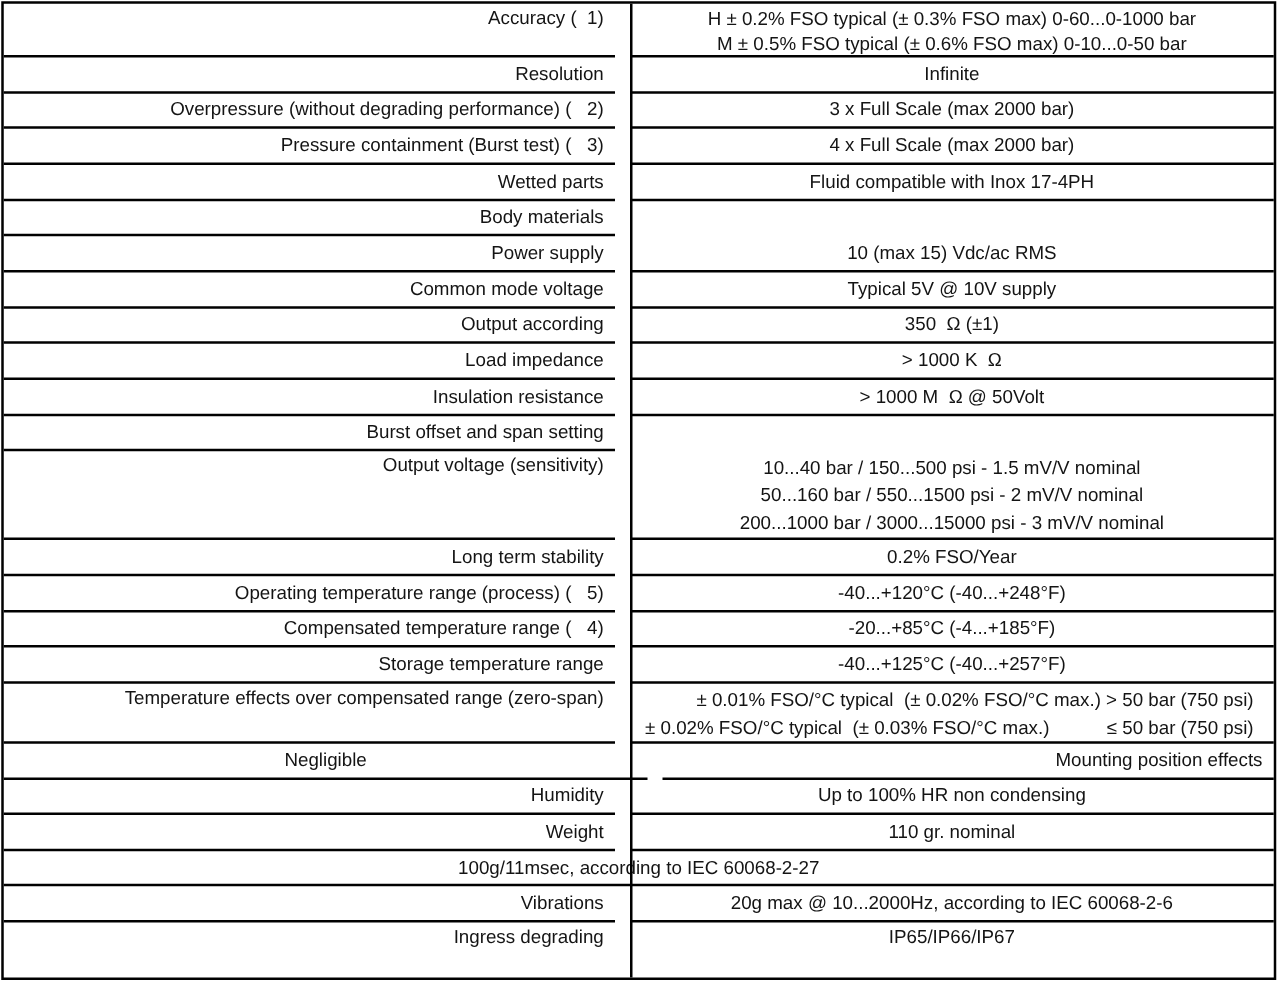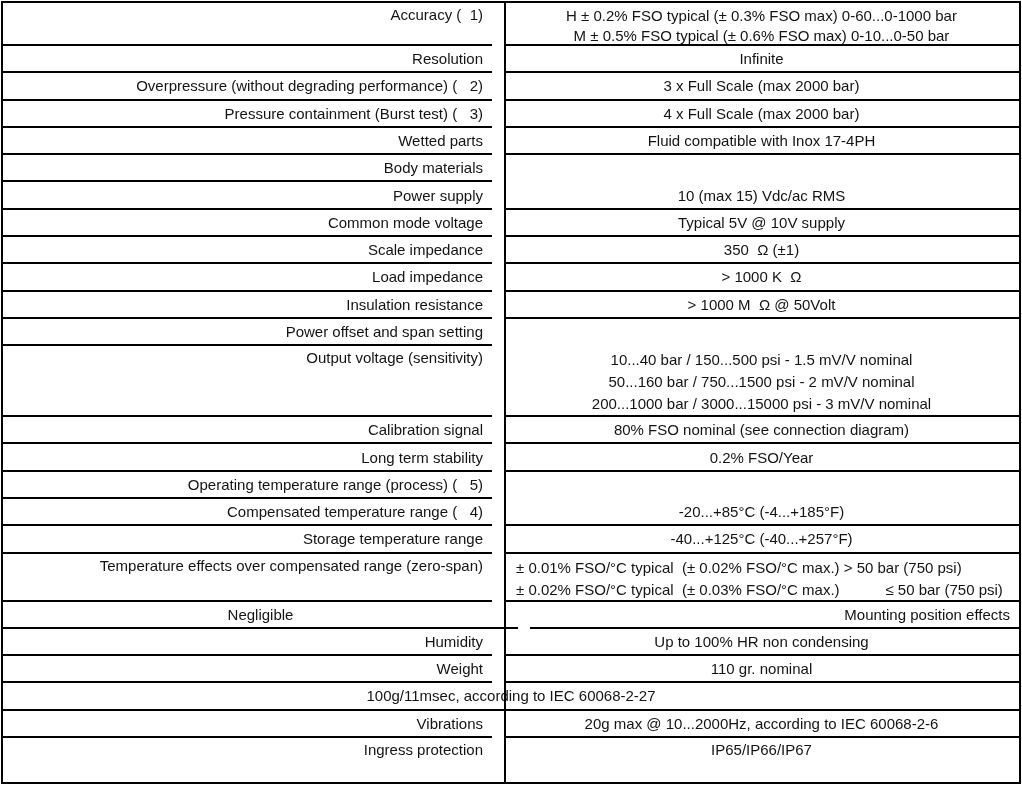--- a/index.html
+++ b/index.html
@@ -61,21 +61,21 @@
   }
   .row.top .cell {
     align-items: flex-start;
     padding-top: 3px;
   }
   .vlines { line-height: 20px; }
   .row.h71 .vlines { line-height: 22px; }
   .row.h48 .vlines { line-height: 22px; }
   .row .cell.right.leftalign {
     justify-content: flex-start;
-    text-align: left;
+    text-align: right;
     padding-left: 12px;
   }
 </style>
 </head>
 <body>
 
 <div class="spec-table">
   <div class="vdivider"></div>
 
   <div class="row h43 top">
@@ -116,61 +116,58 @@
     <div class="cell left">Power supply</div>
     <div class="cell right">10 (max 15) Vdc/ac RMS</div>
   </div>
 
   <div class="row">
     <div class="cell left">Common mode voltage</div>
     <div class="cell right">Typical 5V @ 10V supply</div>
   </div>
 
   <div class="row">
-    <div class="cell left">Scale impedance</div>
+    <div class="cell left">Output according</div>
     <div class="cell right">350 &nbsp;Ω (±1)</div>
   </div>
 
   <div class="row">
     <div class="cell left">Load impedance</div>
     <div class="cell right">&gt; 1000 K &nbsp;Ω</div>
   </div>
 
   <div class="row">
     <div class="cell left">Insulation resistance</div>
     <div class="cell right">&gt; 1000 M &nbsp;Ω @ 50Volt</div>
   </div>
 
   <div class="row">
-    <div class="cell left">Power offset and span setting</div>
+    <div class="cell left">Burst offset and span setting</div>
   </div>
 
   <div class="row h71 top">
     <div class="cell left">Output voltage (sensitivity)</div>
     <div class="cell right">
       <div class="vlines">
         <div>10...40 bar / 150...500 psi - 1.5 mV/V nominal</div>
-        <div>50...160 bar / 750...1500 psi - 2 mV/V nominal</div>
+        <div>50...160 bar / 550...1500 psi - 2 mV/V nominal</div>
         <div>200...1000 bar / 3000...15000 psi - 3 mV/V nominal</div>
       </div>
     </div>
   </div>
 
-  <div class="row">
-    <div class="cell left">Calibration signal</div>
-    <div class="cell right">80% FSO nominal (see connection diagram)</div>
-  </div>
 
   <div class="row">
     <div class="cell left">Long term stability</div>
     <div class="cell right">0.2% FSO/Year</div>
   </div>
 
   <div class="row">
     <div class="cell left">Operating temperature range (process) (&nbsp;&nbsp;&nbsp;5)</div>
+    <div class="cell right">-40...+120°C (-40...+248°F)</div>
   </div>
 
   <div class="row">
     <div class="cell left">Compensated temperature range (&nbsp;&nbsp;&nbsp;4)</div>
     <div class="cell right">-20...+85°C (-4...+185°F)</div>
   </div>
 
   <div class="row">
     <div class="cell left">Storage temperature range</div>
     <div class="cell right">-40...+125°C (-40...+257°F)</div>
@@ -204,17 +201,17 @@
   <div class="row">
     <div class="cell right">100g/11msec, according to IEC 60068-2-27</div>
   </div>
 
   <div class="row">
     <div class="cell left">Vibrations</div>
     <div class="cell right">20g max @ 10...2000Hz, according to IEC 60068-2-6</div>
   </div>
 
   <div class="row h44 top">
-    <div class="cell left">Ingress protection</div>
+    <div class="cell left">Ingress degrading</div>
     <div class="cell right">IP65/IP66/IP67</div>
   </div>
 
 </div>
 
 </body></html>

